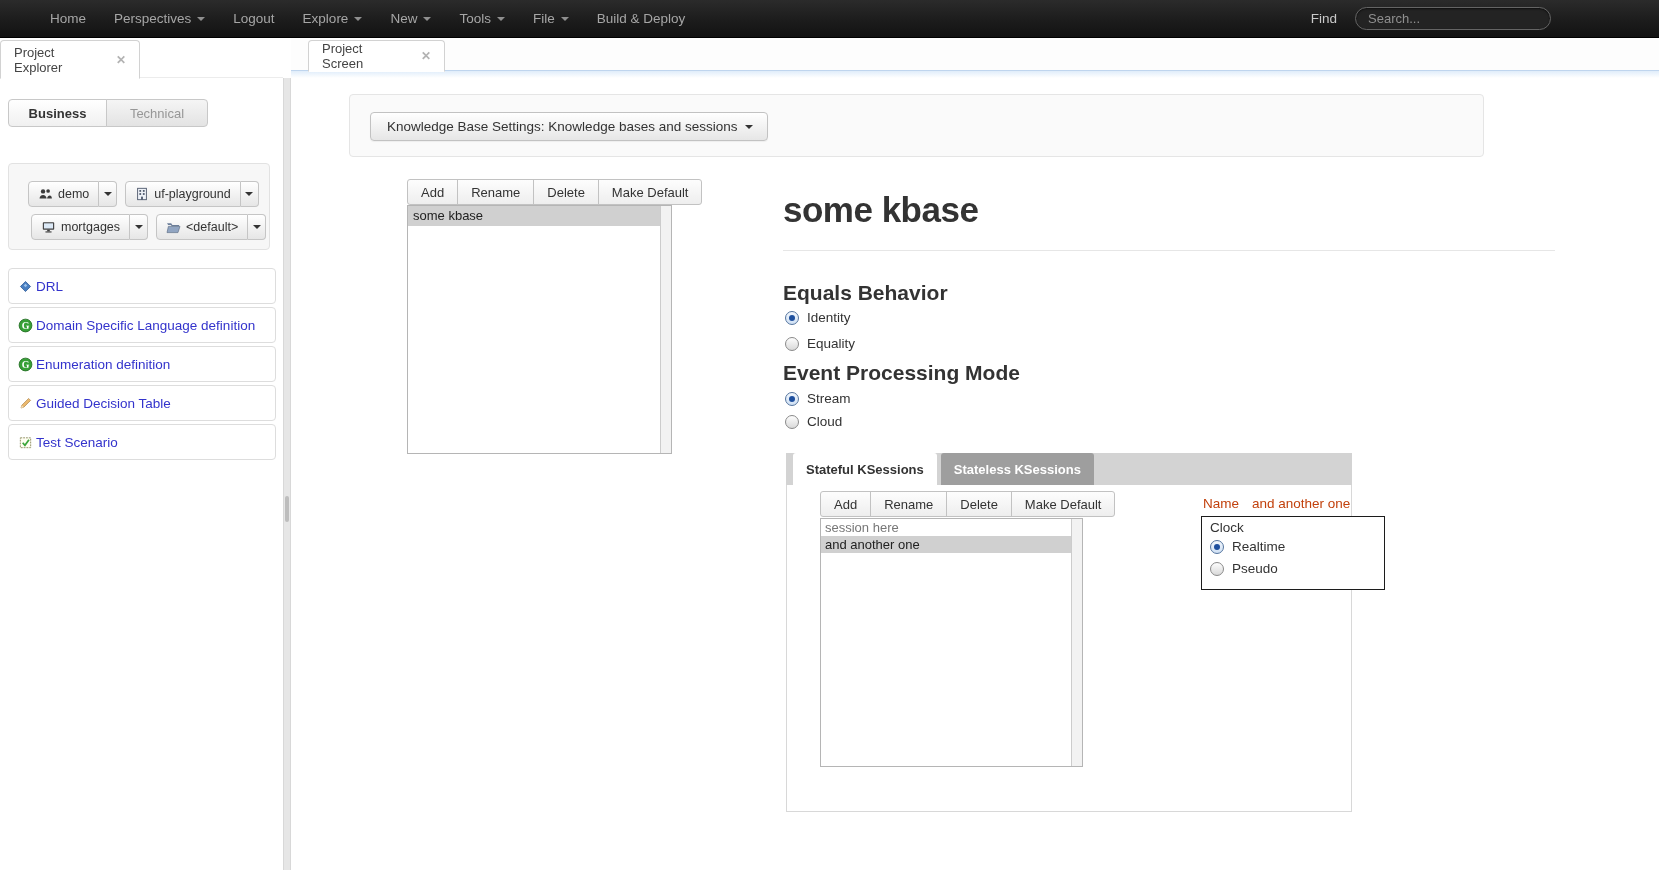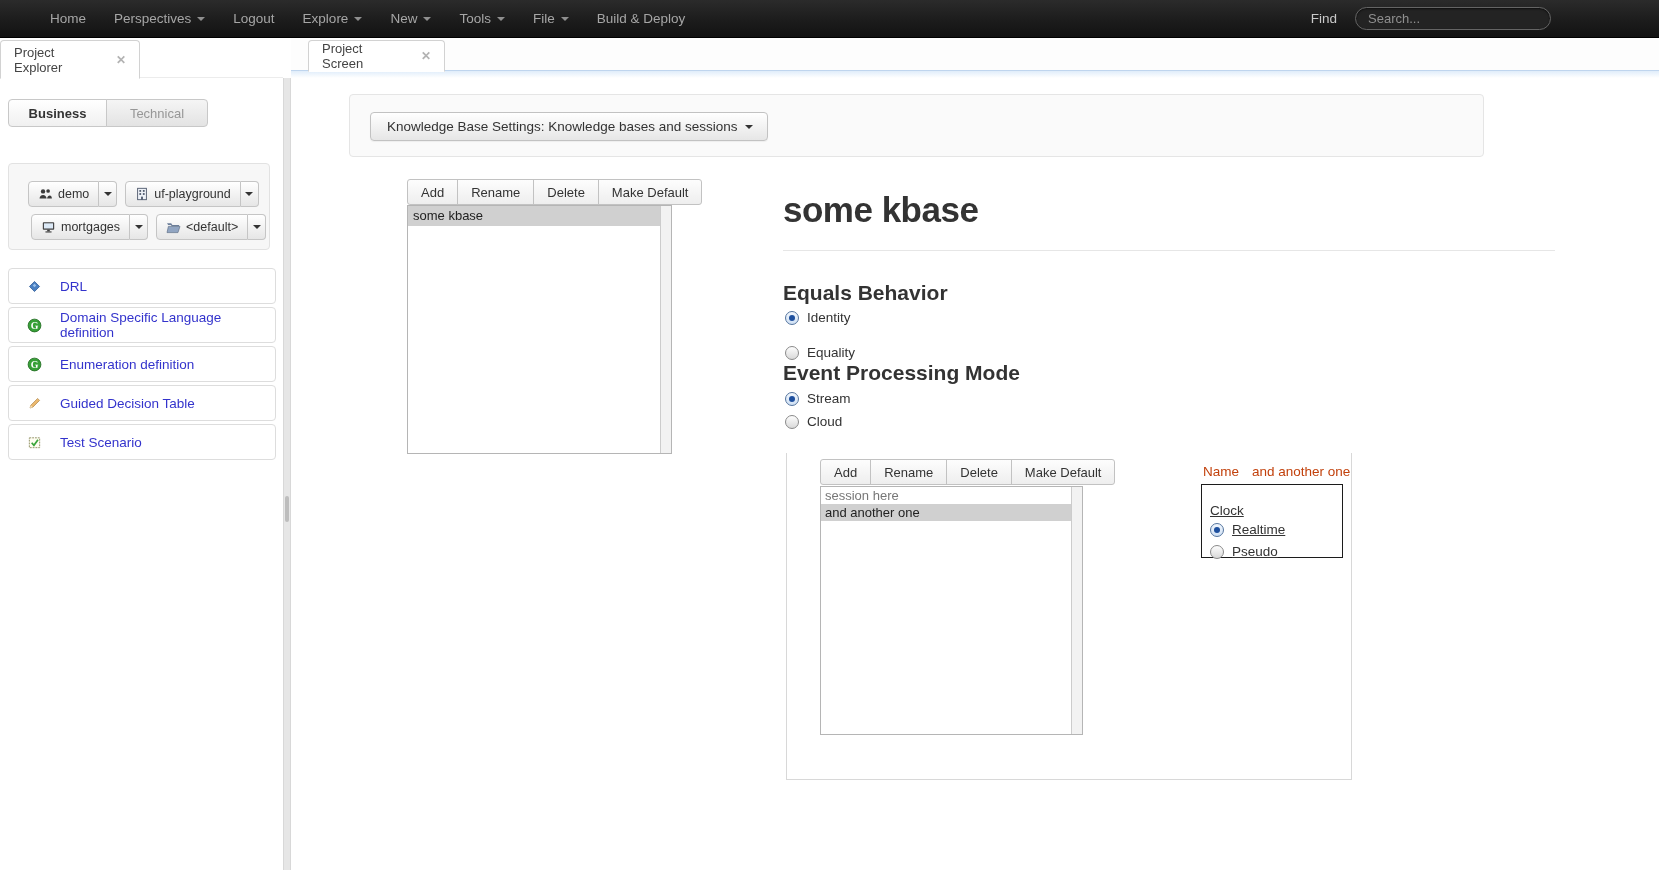--- a/index.html
+++ b/index.html
@@ -57,21 +57,21 @@
   .split-btn { display:inline-flex; height:26px; }
   .split-main { display:flex; align-items:center; gap:5px; padding:0 9px; font-size:12.5px; color:#333;
     background:linear-gradient(#ffffff,#e6e6e6); border:1px solid #c5c5c5; border-radius:4px 0 0 4px; cursor:pointer; }
   .split-caret { width:18px; display:flex; align-items:center; justify-content:center;
     background:linear-gradient(#ffffff,#e6e6e6); border:1px solid #c5c5c5; border-left:none;
     border-radius:0 4px 4px 0; cursor:pointer; }
   .split-caret .caret { border-top-color:#333; }
 
   .file-list { position:absolute; left:8px; top:230px; width:268px; }
   .file-item { height:36px; margin-bottom:3px; border:1px solid #ddd; border-radius:4px;
-    background:#fff; display:flex; align-items:center; padding:0 18px; gap:18px; cursor:pointer; }
+    background:#fff; display:flex; align-items:center; padding:0 9px; gap:3px; cursor:pointer; }
   .file-item a { font-size:13.5px; color:#3333cc; text-decoration:none; }
   .icon { display:inline-flex; align-items:center; justify-content:center; flex:none; }
 
   
   .main-panel { position:absolute; left:291px; top:0; width:1368px; height:840px; background:#fff; }
   .mtab-row { position:relative; height:33px; border-bottom:1px solid #bfd5ee; background:#fdfdfd; }
   .mtab-row .wtab { left:17px; width:137px; height:32px; top:2px; }
   .blue-fade { height:7px; background:linear-gradient(#e0edfa,#ffffff); }
 
   .settings-well { position:absolute; left:58px; top:56px; width:1135px; height:63px;
@@ -106,40 +106,40 @@
 
   .radio-row { position:absolute; display:flex; align-items:center; gap:8px; font-size:13.5px;
     color:#333; cursor:pointer; }
   .radio { position:relative; width:14px; height:14px; border-radius:50%;
     background:linear-gradient(#fdfdfd,#d9d9d9); border:1px solid #8a8a8a; flex:none; }
   .radio.checked { background:linear-gradient(#f2f7fd,#cfe0f4); border-color:#54749e; }
   .radio.checked::after { content:""; position:absolute; left:3px; top:3px; width:6px; height:6px;
     border-radius:50%; background:#1d4f9e; }
 
   .r-identity { left:494px; top:272px; }
-  .r-equality { left:494px; top:307px; }
+  .r-equality { left:494px; top:298px; }
   .r-stream   { left:494px; top:353px; }
   .r-cloud    { left:494px; top:376px; }
 
   
   .ks-panel { position:absolute; left:495px; top:415px; width:566px; height:359px; }
   .ks-strip { height:32px; background:#d3d3d3; display:flex; align-items:stretch; padding-left:7px; }
   .ks-tab { display:flex; align-items:center; padding:0 13px; font-size:13px; font-weight:bold;
     cursor:pointer; border-radius:3px 3px 0 0; }
   .ks-tab.active { background:#fff; color:#333; }
   .ks-tab.inactive { background:#9e9e9e; color:#fff; margin-left:4px; }
   .ks-content { position:relative; height:327px; background:#fff; border:1px solid #d8d8d8;
     border-top:none; }
   .ks-toolbar { position:absolute; left:33px; top:6px; }
   .ks-list { left:33px; top:33px; width:263px; height:249px; }
   .ks-list .list-row { height:17px; line-height:17px; color:#777; padding:0 4px; }
   .ks-list .list-row.selected { color:#222; }
   .ks-name { position:absolute; left:416px; top:11px; font-size:13.5px; color:#c2410c; display:flex; gap:13px; }
-  .clock-box { position:absolute; left:414px; top:31px; width:142px; height:74px; background:#fff;
-    border:1px solid #1c1c1c; padding:18px 8px;text-decoration:underline; }
+  .clock-box { position:absolute; left:414px; top:31px; width:184px; height:74px; background:#fff;
+    border:1px solid #1c1c1c; padding:3px 8px; }
   .clock-box .clock-label { font-size:13.5px; color:#333; margin-bottom:4px; }
   .clock-box .radio-row { position:static; margin-bottom:7px; }
 </style>
 </head>
 <body>
 
 <div class="stage">
 
   <div class="navbar">
     <div class="nav-left">
@@ -362,20 +362,24 @@
       <div class="radio-row r-stream">
         <span class="radio checked"></span>
         <span>Stream</span>
       </div>
       <div class="radio-row r-cloud">
         <span class="radio"></span>
         <span>Cloud</span>
       </div>
 
       <div class="ks-panel">
+        <div class="ks-strip">
+          <div class="ks-tab active">Stateful KSessions</div>
+          <div class="ks-tab inactive">Stateless KSessions</div>
+        </div>
         <div class="ks-content">
           <div class="toolbar ks-toolbar">
             <div class="tb-btn">Add</div>
             <div class="tb-btn">Rename</div>
             <div class="tb-btn">Delete</div>
             <div class="tb-btn">Make Default</div>
           </div>
           <div class="listbox ks-list">
             <div class="list-row" style="width:251px">session here</div>
             <div class="list-row selected" style="width:251px">and another one</div>

